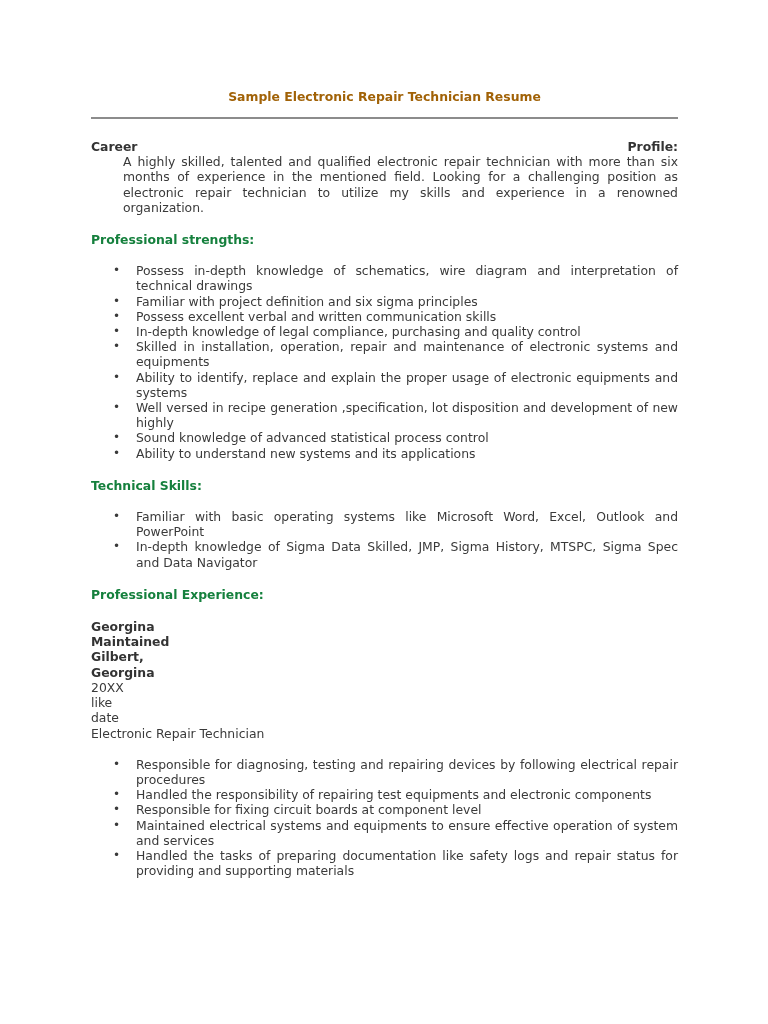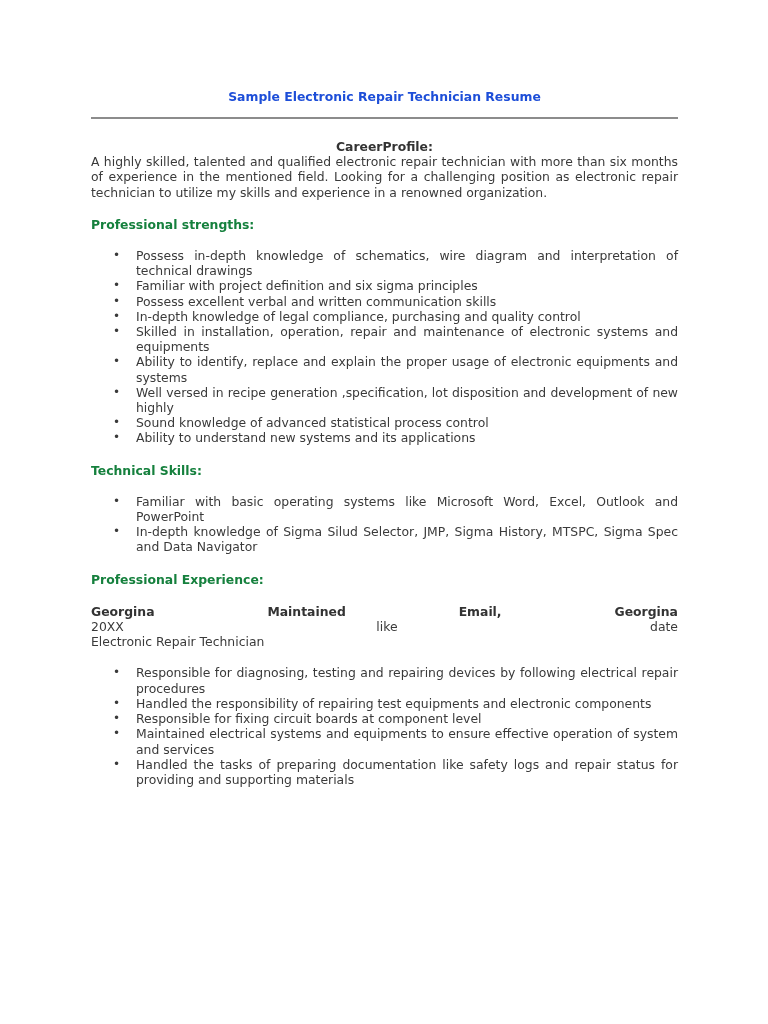--- a/index.html
+++ b/index.html
@@ -21,46 +21,47 @@
       top: 89px;
       width: 587px;
       font-size: 12.4px;
       line-height: 15.2px;
     }
     .doc-title {
       text-align: center;
       font-weight: bold;
       font-size: 12.4px;
       height: 18px;
-      color: #1d4ed8;
+      color: #a16207;
     }
     .rule {
       height: 2px;
       background: #8c8c8c;
       margin-top: 10px;
       margin-bottom: 20px;
     }
     .contact {
       text-align: center;
       color: #3f3f3f;
     }
     .contact .name {
       font-weight: bold;
       color: #333;
     }
     .career-row {
       margin-top: 18px;
       display: flex;
-      justify-content: center;
+      justify-content: space-between;
       font-weight: bold;
       color: #333;
     }
     .justify {
       text-align: justify;
       text-align-last: left;
+      margin-left: 32px;
     }
     h2.section {
       margin: 17px 0 0 0;
       font-size: 12.4px;
       line-height: 15.2px;
       font-weight: bold;
       color: #15803d;
     }
     ul.bullets {
       list-style: none;
@@ -75,20 +76,21 @@
     }
     ul.bullets li .dot {
       position: absolute;
       left: 22px;
       top: 0;
       font-size: 12px;
     }
     .exp-row {
       display: flex;
       justify-content: space-between;
+      flex-direction: column;
     }
     .exp-row.bold {
       font-weight: bold;
       color: #333;
     }
     .exp-block {
       margin-top: 17px;
     }
   </style>
 </head>
@@ -115,29 +117,29 @@
     <li><span class="dot">•</span><span>Skilled in installation, operation, repair and maintenance of electronic systems and equipments</span></li>
     <li><span class="dot">•</span><span>Ability to identify, replace and explain the proper usage of electronic equipments and systems</span></li>
     <li><span class="dot">•</span><span>Well versed in recipe generation ,specification, lot disposition and development of new highly</span></li>
     <li><span class="dot">•</span><span>Sound knowledge of advanced statistical process control</span></li>
     <li><span class="dot">•</span><span>Ability to understand new systems and its applications</span></li>
   </ul>
 
   <h2 class="section">Technical Skills:</h2>
   <ul class="bullets">
     <li><span class="dot">•</span><span>Familiar with basic operating systems like Microsoft Word, Excel, Outlook and PowerPoint</span></li>
-    <li><span class="dot">•</span><span>In-depth knowledge of Sigma Silud Selector, JMP, Sigma History, MTSPC, Sigma Spec and Data Navigator</span></li>
+    <li><span class="dot">•</span><span>In-depth knowledge of Sigma Data Skilled, JMP, Sigma History, MTSPC, Sigma Spec and Data Navigator</span></li>
   </ul>
 
   <h2 class="section">Professional Experience:</h2>
   <div class="exp-block">
     <div class="exp-row bold">
       <span>Georgina</span>
       <span>Maintained</span>
-      <span>Email,</span>
+      <span>Gilbert,</span>
       <span>Georgina</span>
     </div>
     <div class="exp-row">
       <span>20XX</span>
       <span>like</span>
       <span>date</span>
     </div>
     <div>Electronic Repair Technician</div>
   </div>
   <ul class="bullets">

